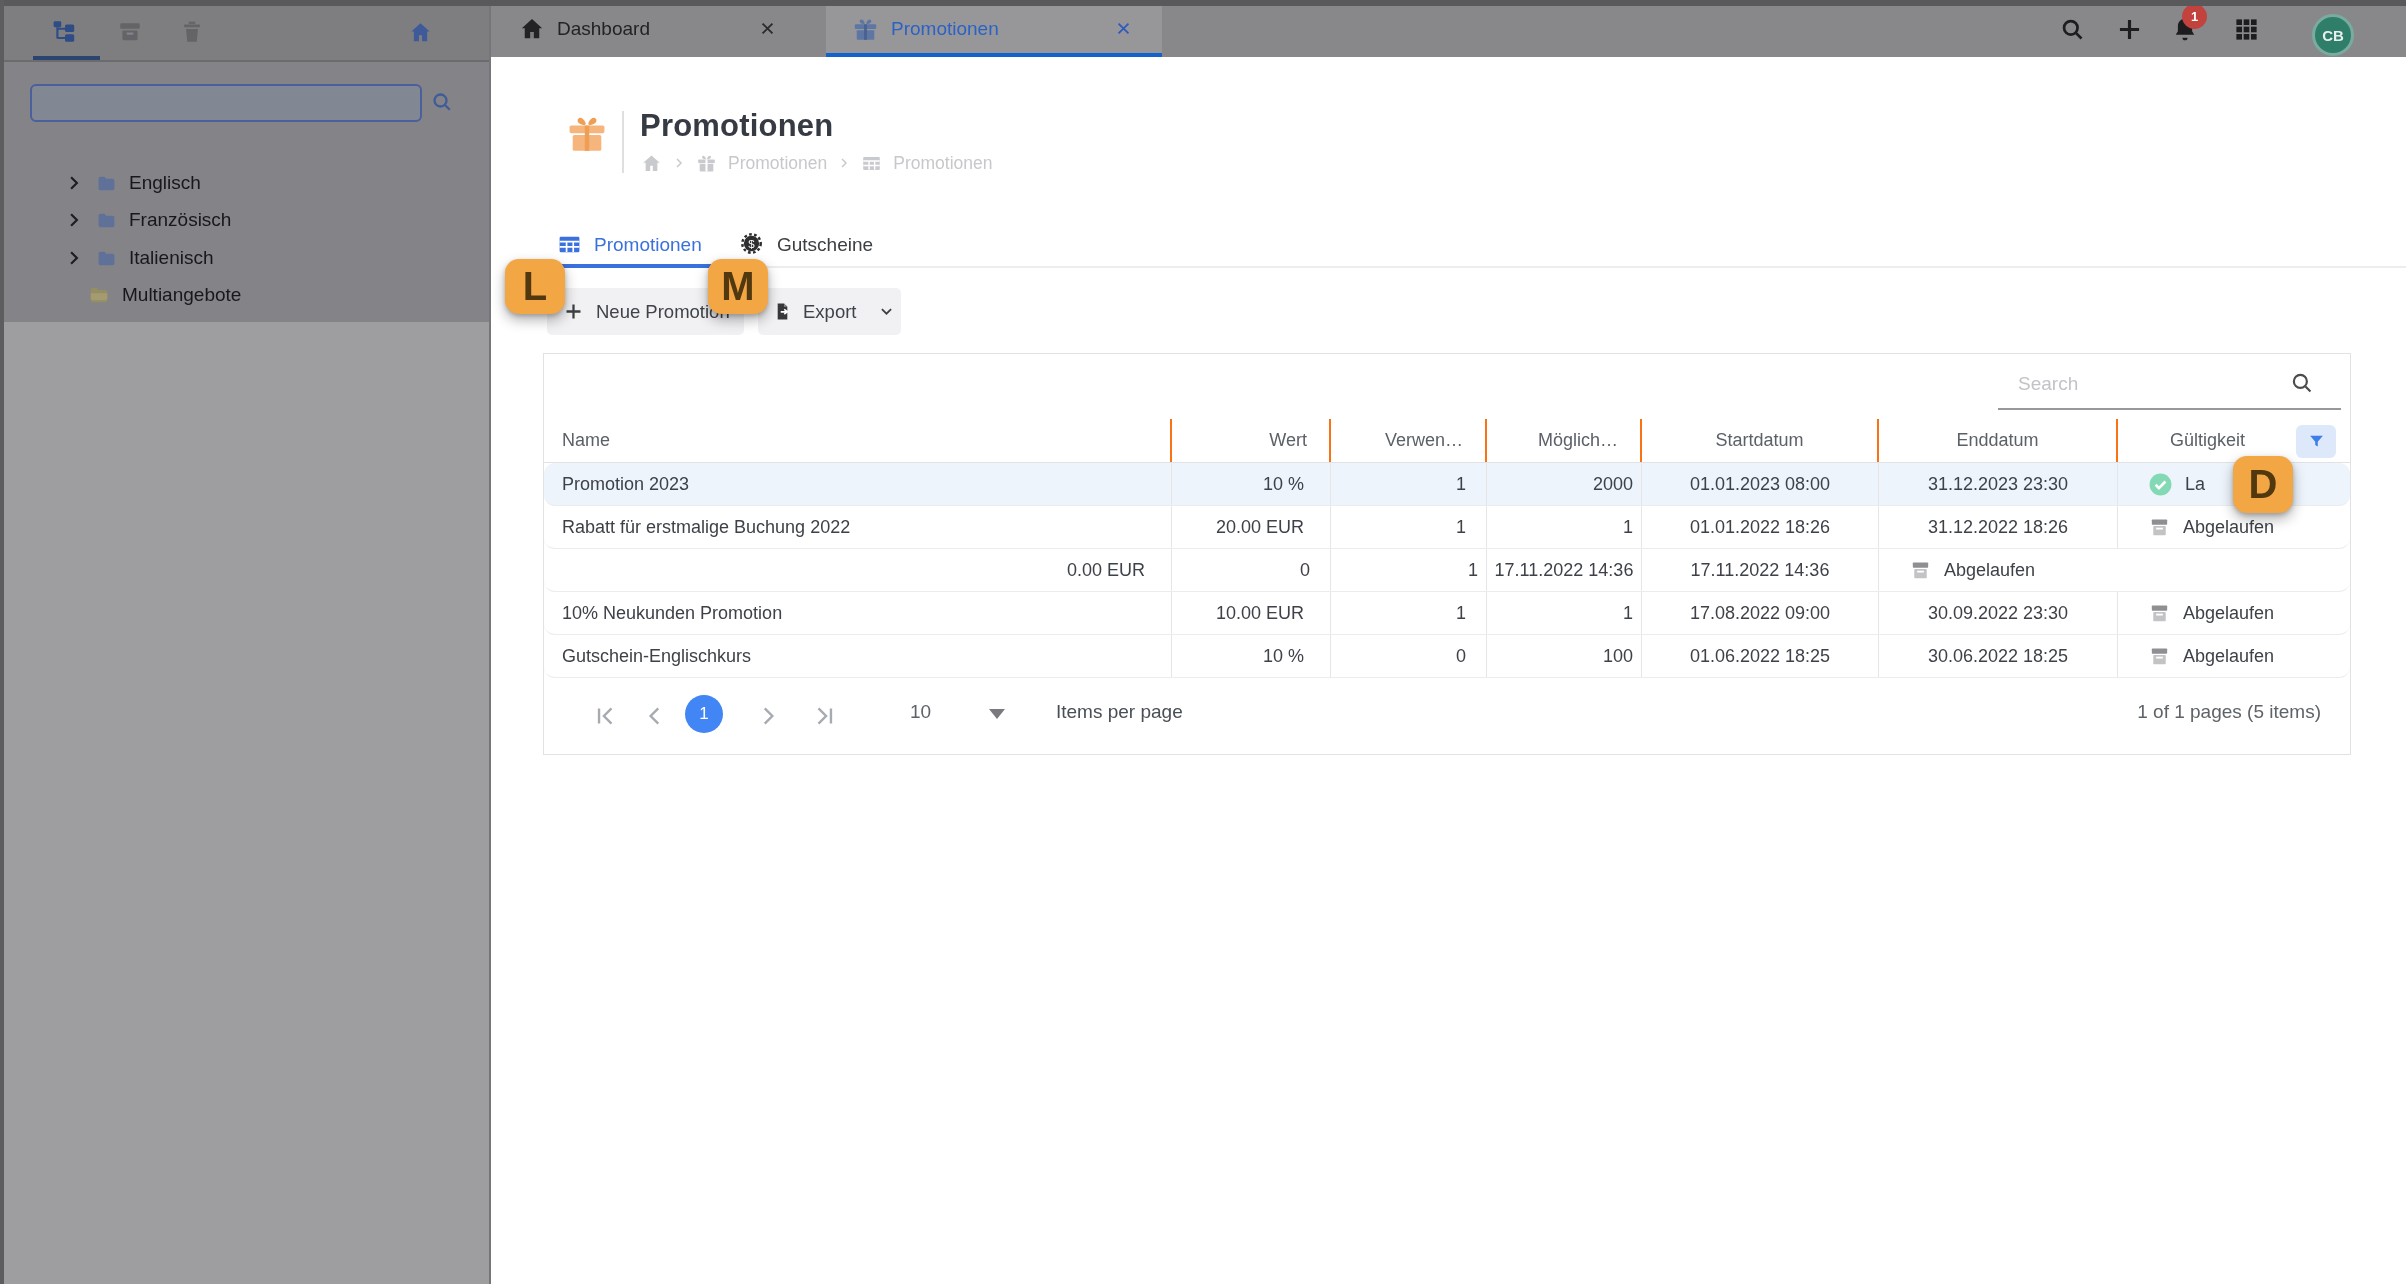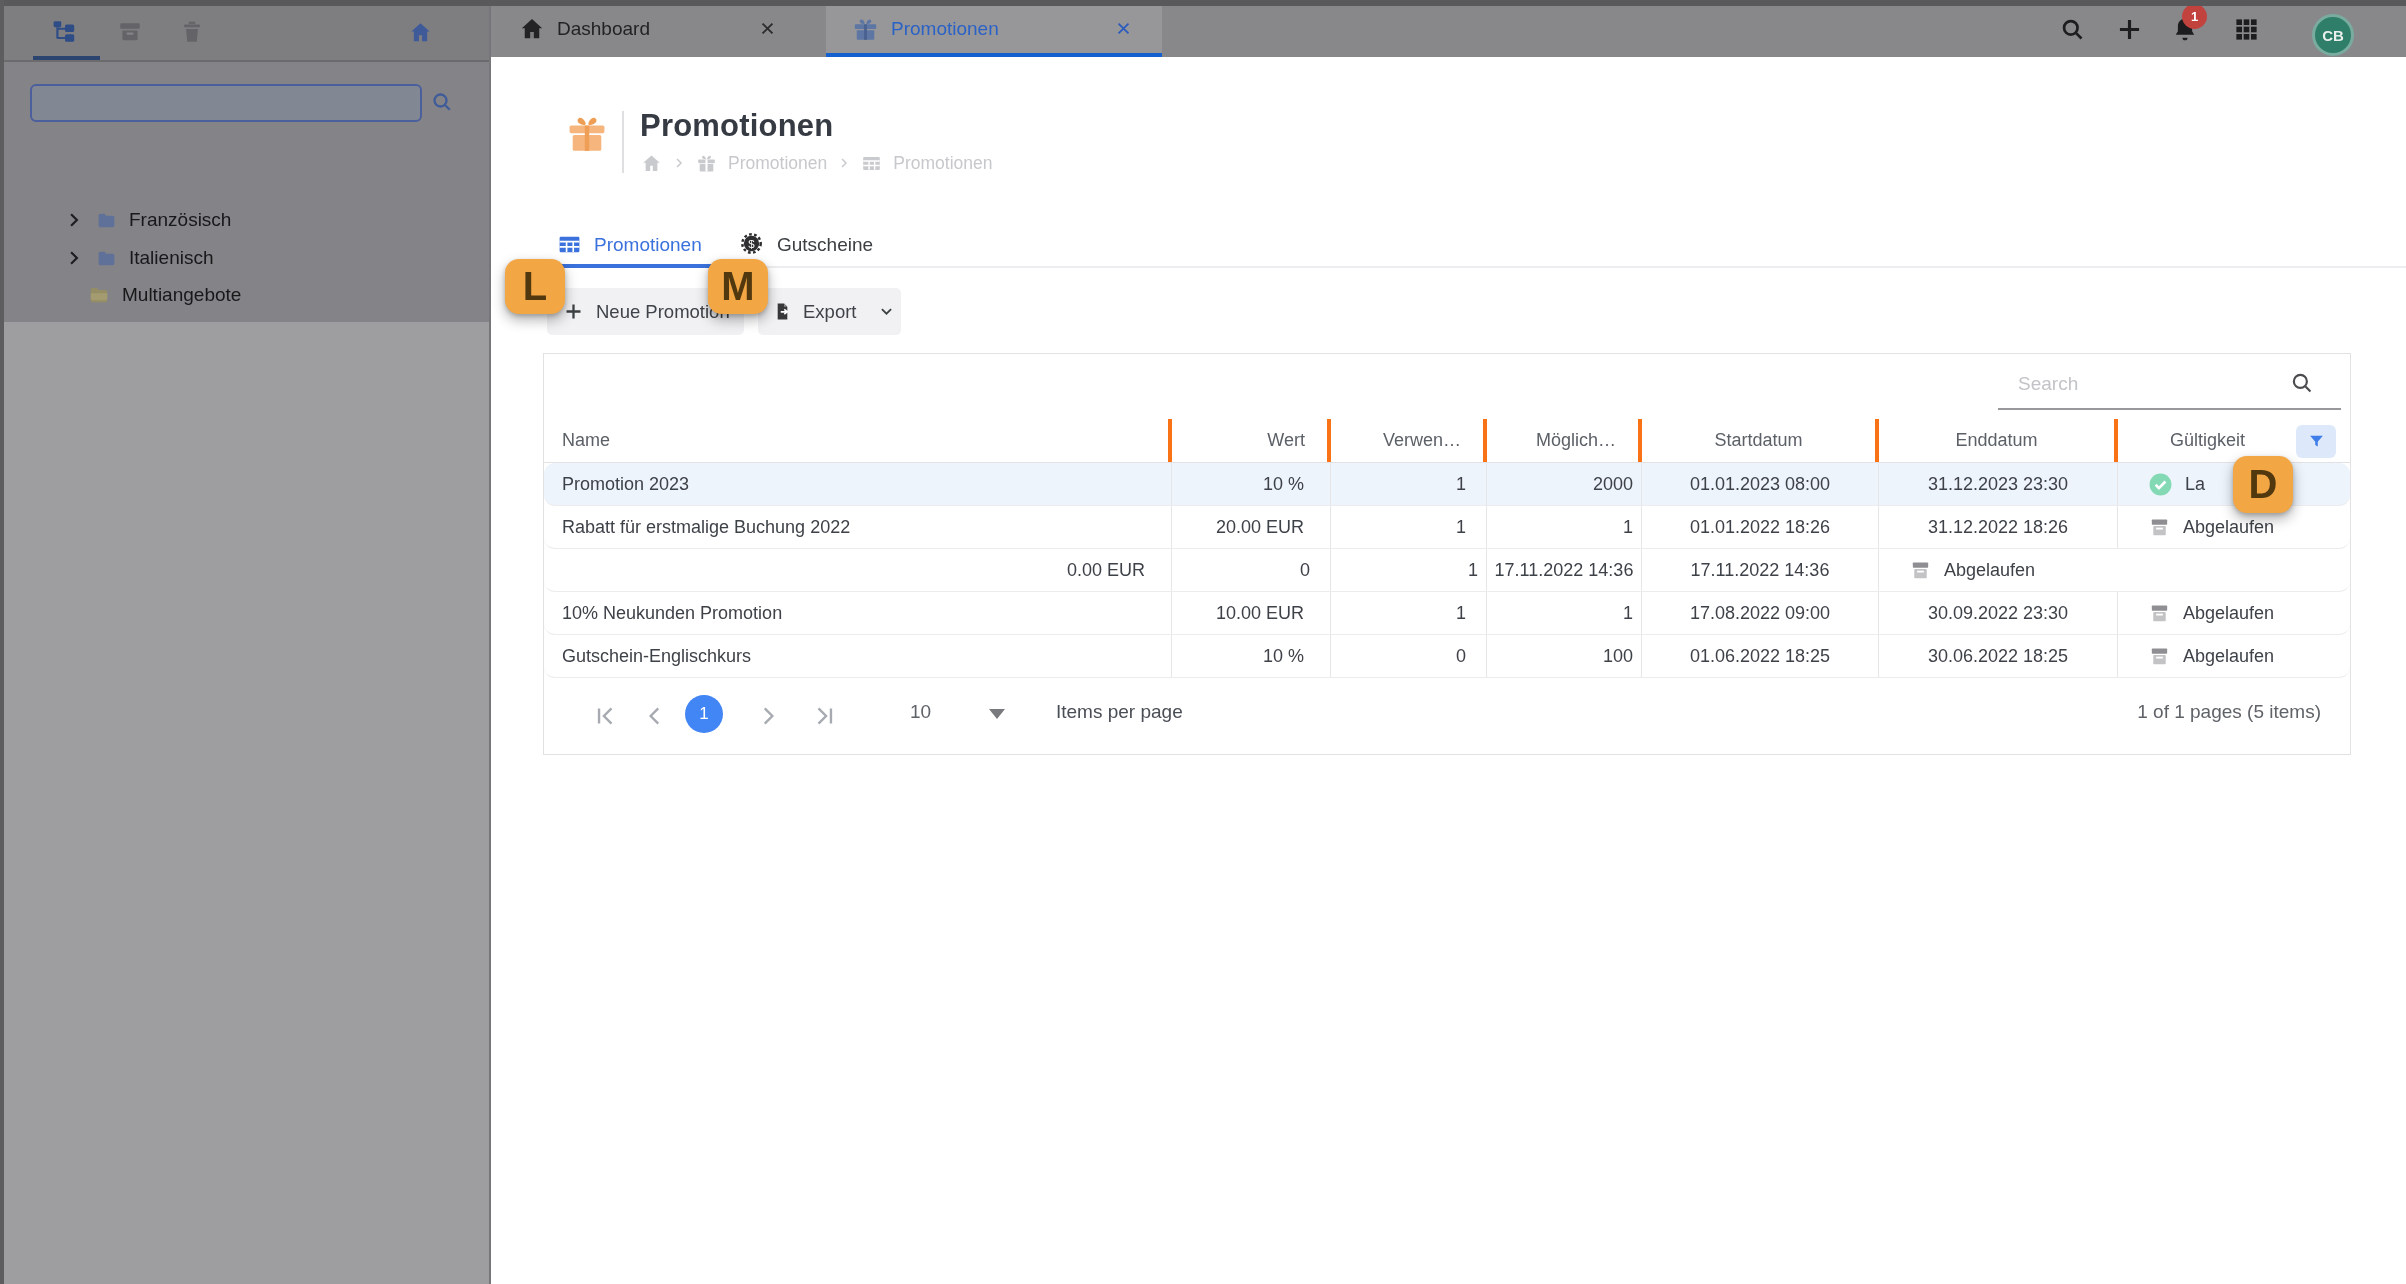--- a/index.html
+++ b/index.html
@@ -74,21 +74,21 @@
   .g-search-area{left:0;top:0;width:1806px;height:65px;}
   .g-search-underline{left:1454px;top:54px;width:343px;height:1.5px;background:#98989c;}
   .g-search-input{left:1454px;top:18px;width:290px;border:none;outline:none;background:transparent;
                   font-size:19px;color:#3e4248;padding-left:20px;font-family:"Liberation Sans",sans-serif;}
   .g-search-input::placeholder{color:#c2c3c7;}
   .g-search-ic{left:1745px;top:16px;width:26px;height:26px;cursor:pointer;}
 
   .g-head{left:0;top:65px;width:1806px;height:44px;display:grid;
           grid-template-columns:628px 159px 156px 155px 237px 239px 1fr;
           border-bottom:1px solid #e2e2e5;box-sizing:border-box;}
-  .th{font-size:18px;color:#5c6067;display:flex;align-items:center;border-right:4px solid #f97316;
+  .th{font-size:18px;color:#5c6067;display:flex;align-items:center;border-right:2px solid #f97316;
       box-sizing:border-box;overflow:hidden;white-space:nowrap;cursor:pointer;}
   .th:last-child{border-right:none;}
   .al{justify-content:flex-start;padding-left:18px;}
   .ar{justify-content:flex-end;padding-right:8px;}
   .ac{justify-content:center;}
   .th.ar{padding-right:22px;text-overflow:ellipsis;}
   .filter-pill{left:1752px;top:71px;width:40px;height:33px;background:#dde9fb;border-radius:6px;
                display:flex;align-items:center;justify-content:center;cursor:pointer;}
 
   .g-body{left:0;top:109px;width:1806px;}
@@ -166,20 +166,36 @@
     <div class="abs sb-panel">
       <input class="abs sb-search" value="" style="">
       <span class="abs sb-search-ic">
         <svg viewBox="0 0 24 24" width="24" height="24">
             <circle cx="10.5" cy="10.5" r="6" fill="none" stroke="#3f5b99" stroke-width="2.3"></circle>
             <path d="M15.2 15.2l4.6 4.6" stroke="#3f5b99" stroke-width="2.3"></path>
           </svg>
       </span>
 
 
+      <div class="abs tree-row" style="top:106px">
+        <span style="width:64px"></span>
+        <span class="chev">
+          <svg viewBox="0 0 24 24" width="20" height="20">
+              <path d="M8.5 5l7 7-7 7" stroke="#1d1e20" stroke-width="2.6" fill="none"></path>
+            </svg>
+        </span>
+        <span style="width:12px"></span>
+        <span>
+          <svg viewBox="0 0 24 24" width="21" height="21">
+              <path fill="#5f7199" d="M3 6.3c0-1.1.9-2 2-2h4.6l2 2.2H19c1.1 0 2 .9 2 2v9.3c0 1.1-.9 2-2 2H5c-1.1 0-2-.9-2-2z"></path>
+            </svg>
+        </span>
+        <span style="width:12px"></span>
+        <span class="tree-label">Englisch</span>
+      </div>
 
       <div class="abs tree-row" style="top:143px">
         <span style="width:64px"></span>
         <span class="chev">
           <svg viewBox="0 0 24 24" width="20" height="20">
               <path d="M8.5 5l7 7-7 7" stroke="#1d1e20" stroke-width="2.6" fill="none"></path>
             </svg>
         </span>
         <span style="width:12px"></span>
         <span>

